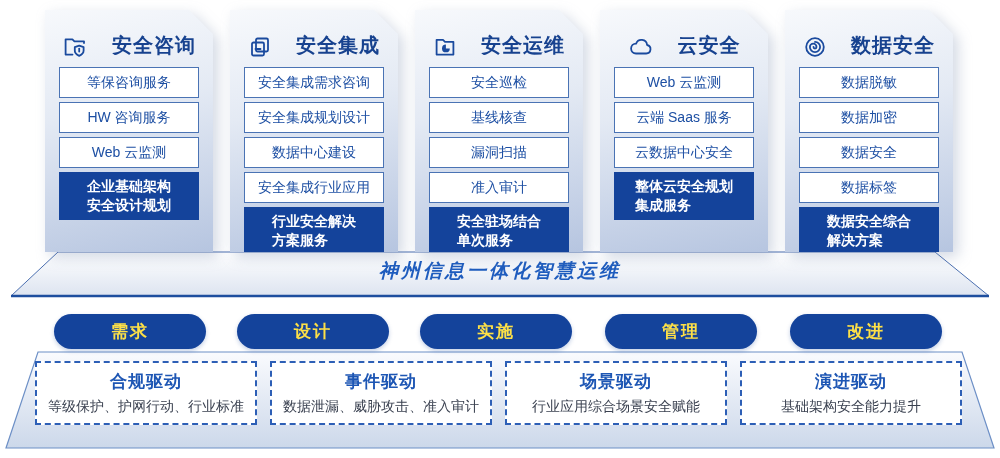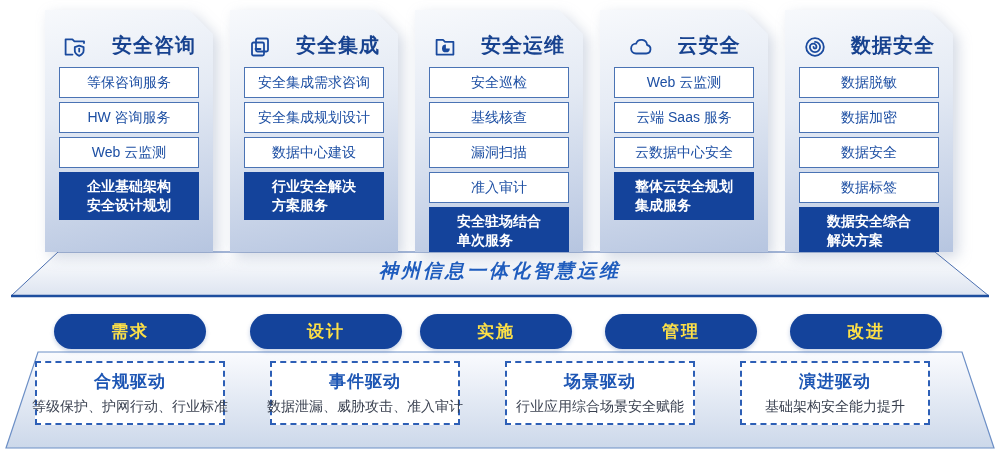--- a/index.html
+++ b/index.html
@@ -42,21 +42,21 @@
   
   .pill {
     position:absolute; top:314px; width:152px; height:35px; border-radius:18px;
     background:#14439b; color:#fde047; font-size:17px; font-weight:bold;
     display:flex; align-items:center; justify-content:center; letter-spacing:2px;
     box-shadow:0 2px 4px rgba(20,67,155,.25);
   }
   
   .platform-svg { position:absolute; left:0; top:351px; }
   .driver {
-    position:absolute; top:361px; width:190px; height:64px; background:#ffffff;
+    position:absolute; top:361px; width:222px; height:64px; background:#ffffff;
     border:2px dashed #2d5fb6; display:flex; flex-direction:column;
     align-items:center; justify-content:center; gap:5px;
   }
   .driver-title { font-size:17px; font-weight:bold; color:#1d56b4; letter-spacing:1px; }
   .driver-desc  { font-size:14px; color:#3a4150; white-space:nowrap; }
   svg .stroke { fill:none; stroke:#1a4a9e; stroke-width:1.8;
                 stroke-linejoin:round; stroke-linecap:round; }
 </style>
 </head>
 <body>
@@ -109,20 +109,21 @@
         <svg class="icn" width="24" height="24" viewBox="0 0 24 24">
           <rect class="stroke" x="8" y="3.5" width="12" height="13" rx="1.5"></rect>
           <rect class="stroke" x="4" y="7.5" width="12" height="13" rx="1.5" fill="#eef2f9"></rect>
           <path class="stroke" d="M7.5 14h5"></path>
         </svg>
         <span class="col-title">安全集成</span>
       </div>
       <div class="item">安全集成需求咨询</div>
       <div class="item">安全集成规划设计</div>
       <div class="item">数据中心建设</div>
+      <div class="item">安全集成行业应用</div>
       <div class="footer-box">行业安全解决
 方案服务</div>
     </div>
   </div>
 
   <div class="col" style="left:415px">
     <div class="col-bg">
       <div class="col-header">
         <svg class="icn" width="24" height="24" viewBox="0 0 24 24">
           <path class="stroke" d="M3.6 19.6V4.8h6.4l2 2h8.4v12.8z"></path>
@@ -167,21 +168,21 @@
       <div class="item">数据脱敏</div>
       <div class="item">数据加密</div>
       <div class="item">数据安全</div>
       <div class="item">数据标签</div>
       <div class="footer-box">数据安全综合
 解决方案</div>
     </div>
   </div>
 
   <div class="pill" style="left:54px">需求</div>
-  <div class="pill" style="left:250px">设计</div>
+  <div class="pill" style="left:237px">设计</div>
   <div class="pill" style="left:420px">实施</div>
   <div class="pill" style="left:605px">管理</div>
   <div class="pill" style="left:790px">改进</div>
 
   <div class="driver" style="left:35px">
     <div class="driver-title">合规驱动</div>
     <div class="driver-desc">等级保护、护网行动、行业标准</div>
   </div>
   <div class="driver" style="left:270px">
     <div class="driver-title">事件驱动</div>

